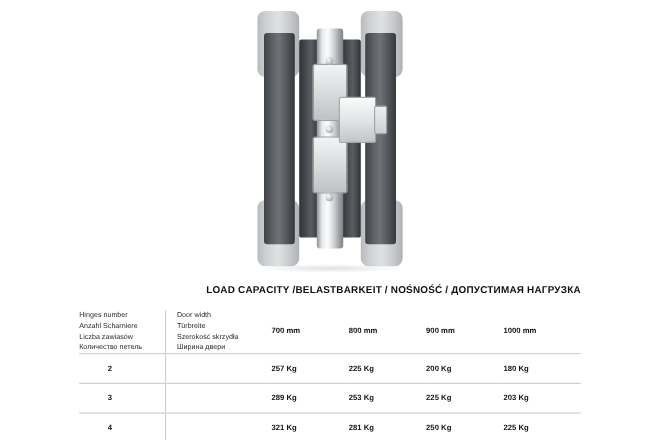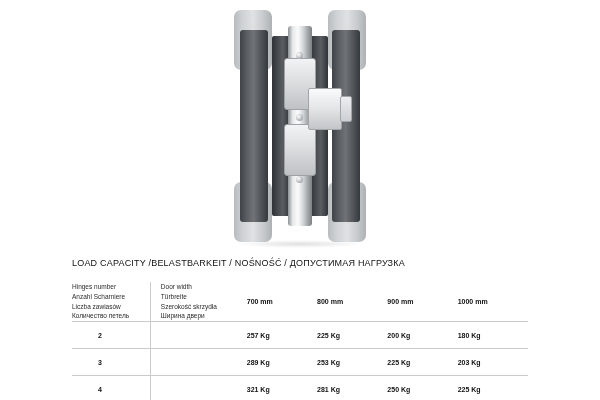--- a/index.html
+++ b/index.html
@@ -106,24 +106,25 @@
     background: radial-gradient(ellipse at center, rgba(0,0,0,.12), rgba(0,0,0,0) 70%);
   }
 
   
   .section {
     position: absolute;
     left: 72px; top: 258px; width: 456px;
   }
   .load-title {
     font-size: 9px;
-    font-weight: normal;
+    font-weight: bold;
     letter-spacing: .2px;
     color: #111;
     margin-bottom: 14px;
+    text-align: right;
   }
   table.spec {
     width: 100%;
     border-collapse: collapse;
     font-size: 6.5px;
   }
   table.spec th, table.spec td {
     padding: 0;
     vertical-align: middle;
   }

